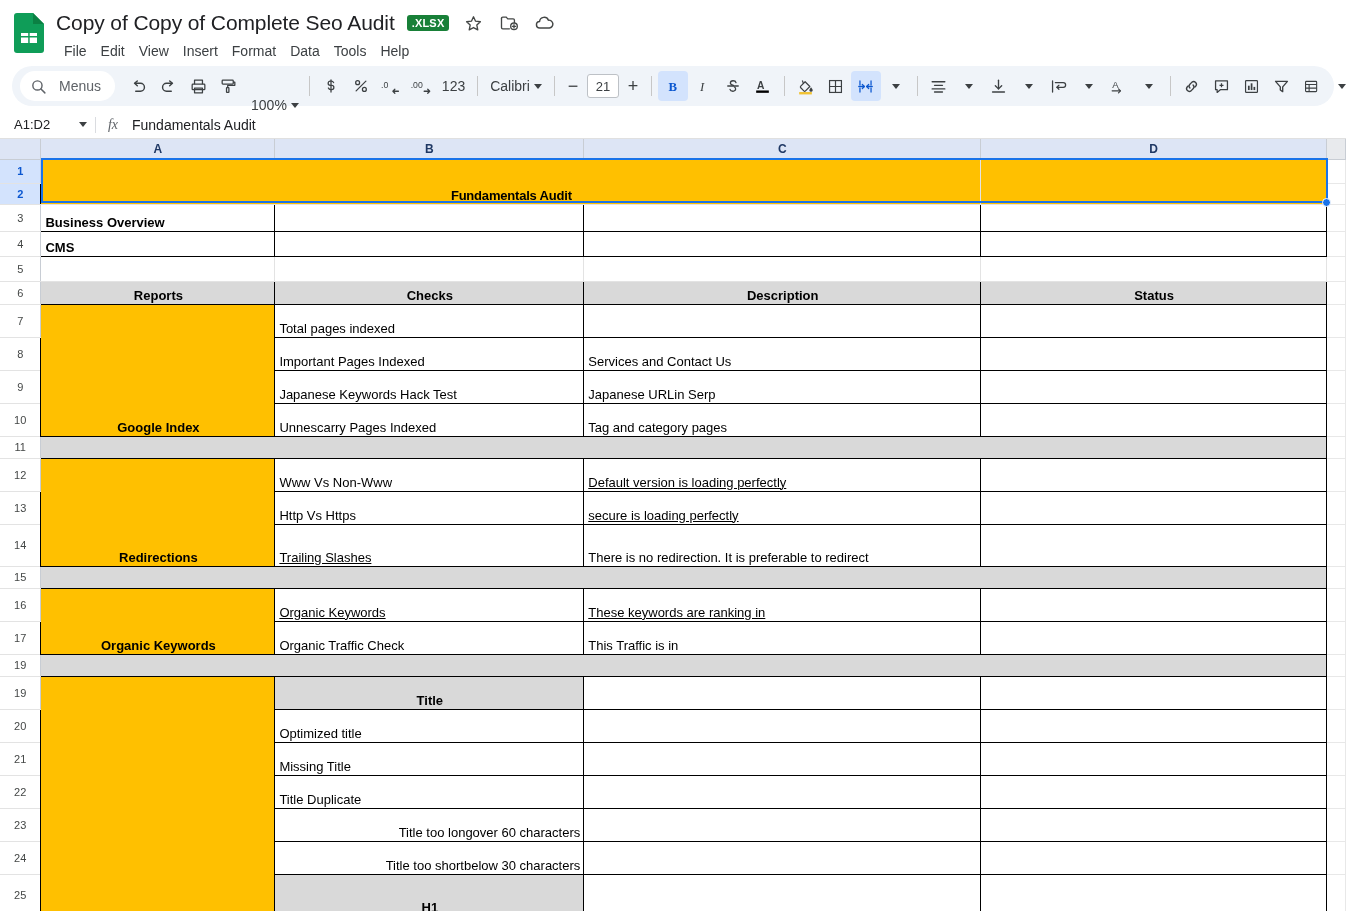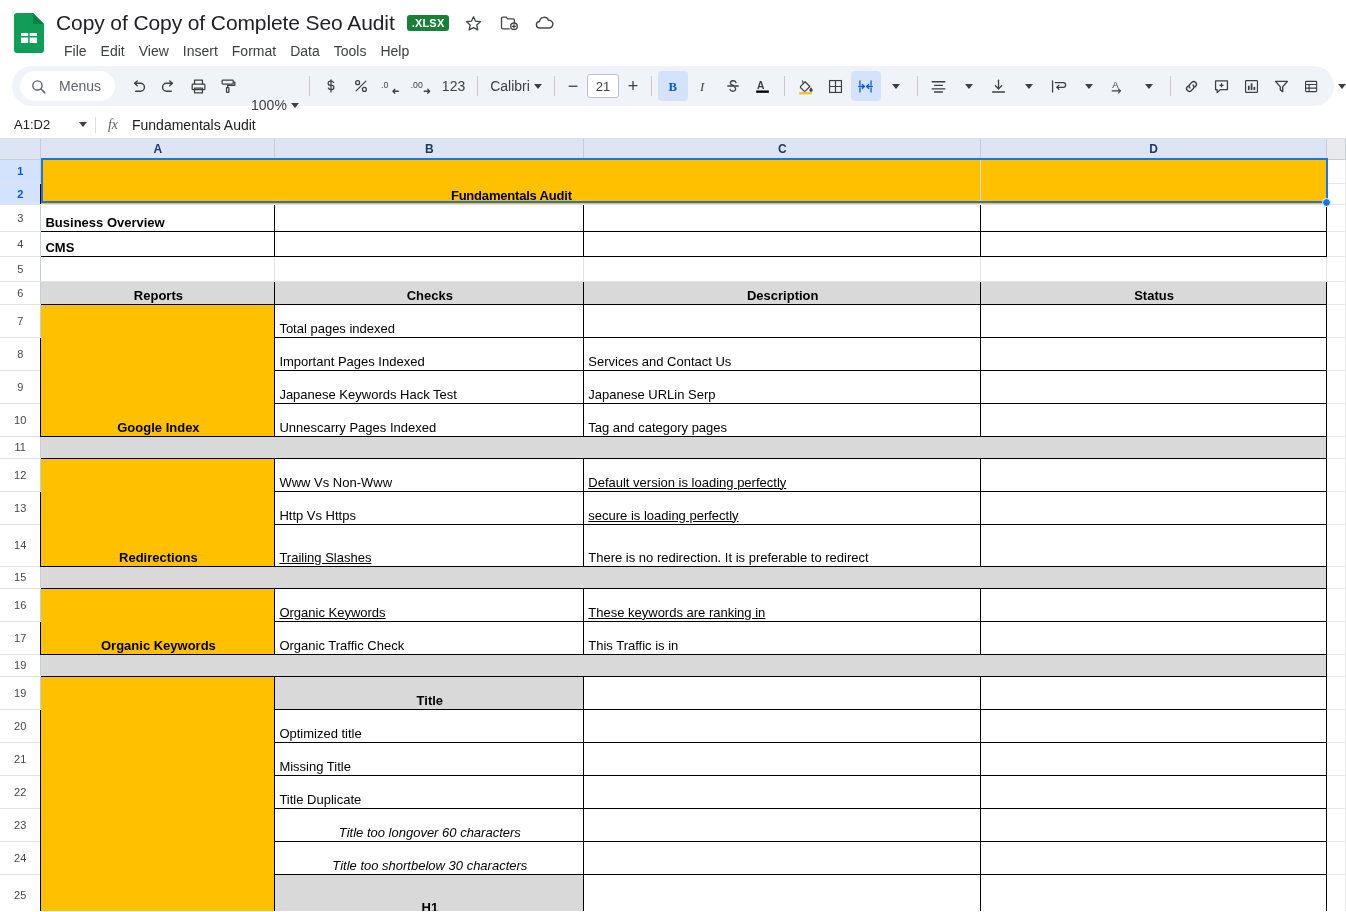--- a/index.html
+++ b/index.html
@@ -167,22 +167,22 @@
     font-size: 25px; font-weight: 700; text-align: center;
     vertical-align: bottom; color: #000000; padding-bottom: 2px;
     letter-spacing: -0.2px;
   }
   .hdr-cell { font-size: 15px; font-weight: 700; text-align: center;
               vertical-align: middle; }
   .sub-hdr { font-size: 14px; font-weight: 700; text-align: center;
              vertical-align: middle; }
   .sec-label { font-size: 14px; font-weight: 700; text-align: center;
                vertical-align: middle; }
-  .split { display: flex; justify-content: center; align-items: flex-end;
-           width: 100%; font-style: italic; }
+  .split { display: flex; justify-content: flex-end; align-items: flex-end;
+           width: 100%; }
   .note-r { font-size: 13px; }
 
   
   .sel-overlay {
     position: absolute;
     left: 41px; top: 19px;
     width: 1287px; height: 45px;
     border: 2px solid #1a73e8;
     pointer-events: none;
     box-sizing: border-box;

